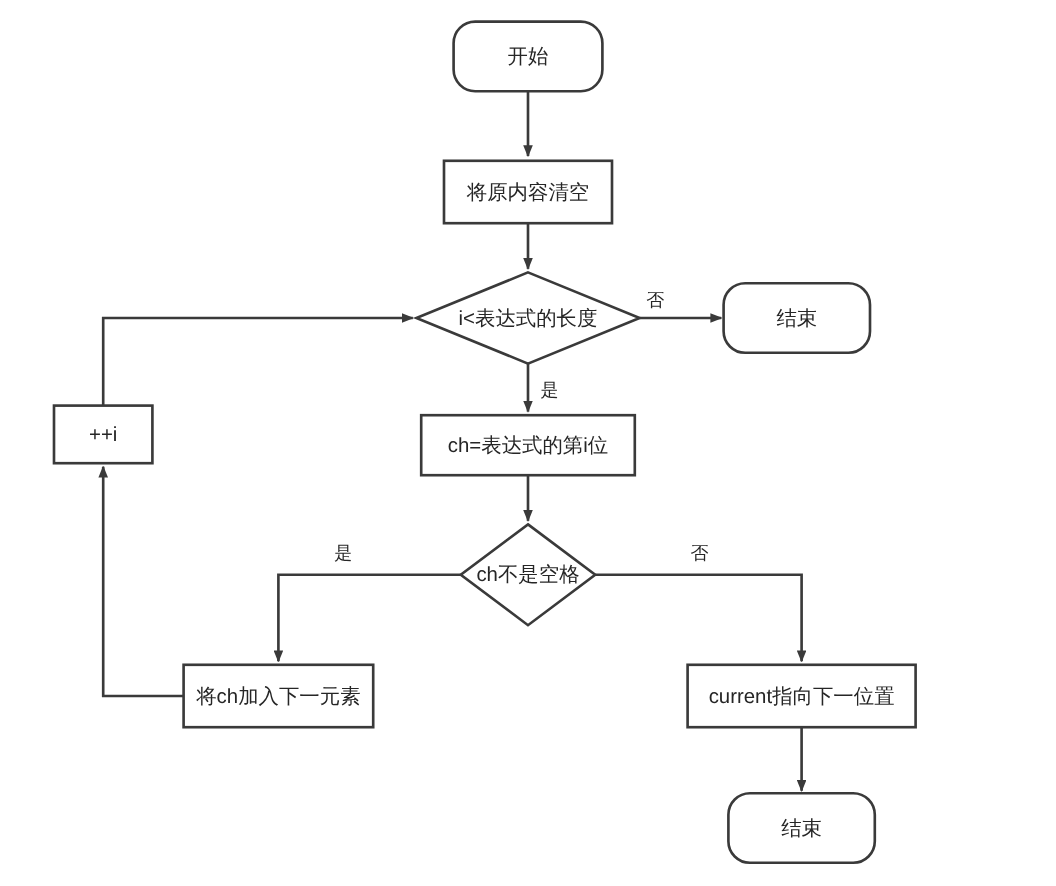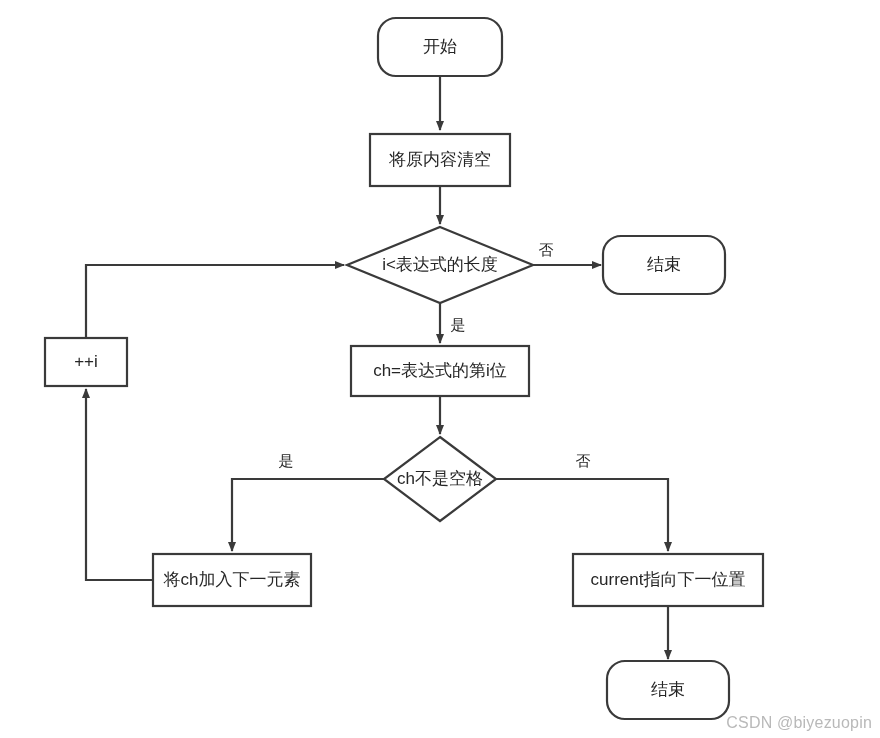--- a/index.html
+++ b/index.html
@@ -147,14 +147,13 @@
       <text class="node-label" x="668" y="581">current指向下一位置</text>
     </g>
 
     <g>
       <rect class="node-shape" x="607" y="661" width="122" height="58" rx="18" ry="18"></rect>
       <text class="node-label" x="668" y="691">结束</text>
     </g>
 
   </svg>
 
-  <div class="watermark">CSDN @biyezuopin</div>
 </div>
 
 </body></html>

